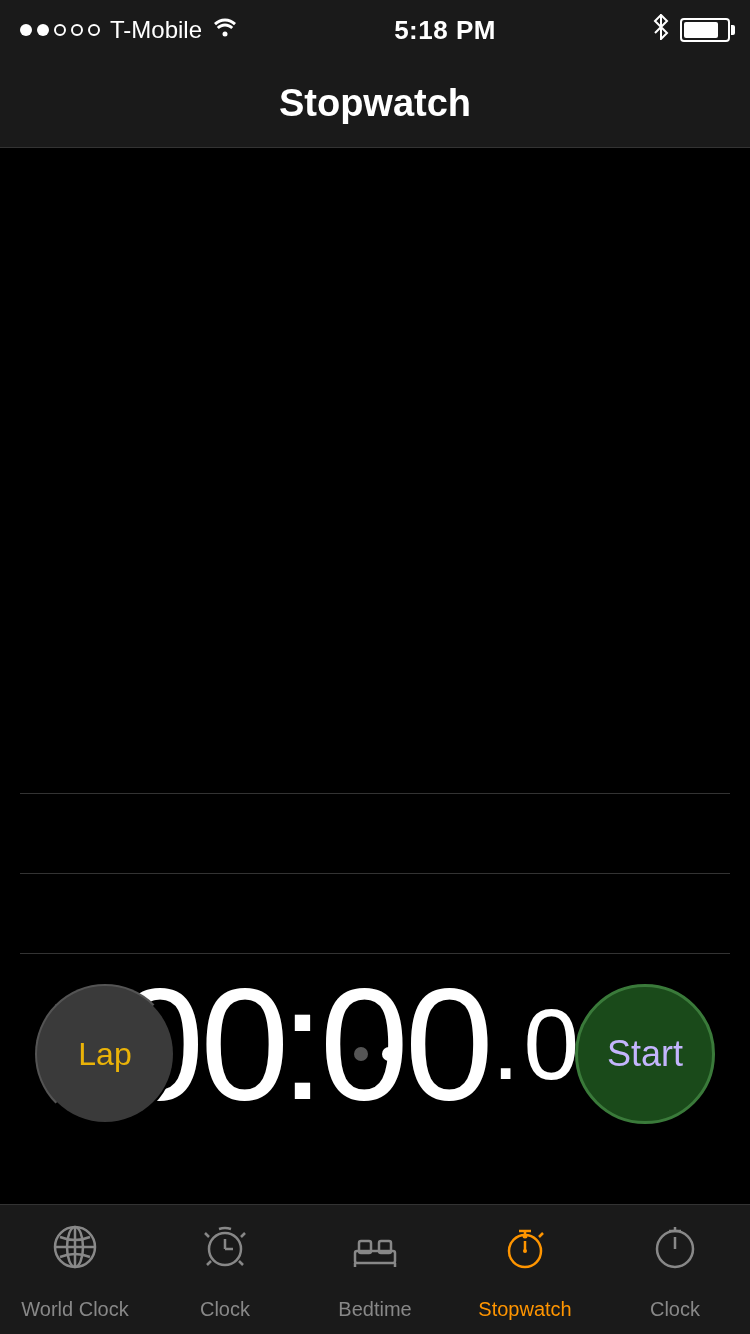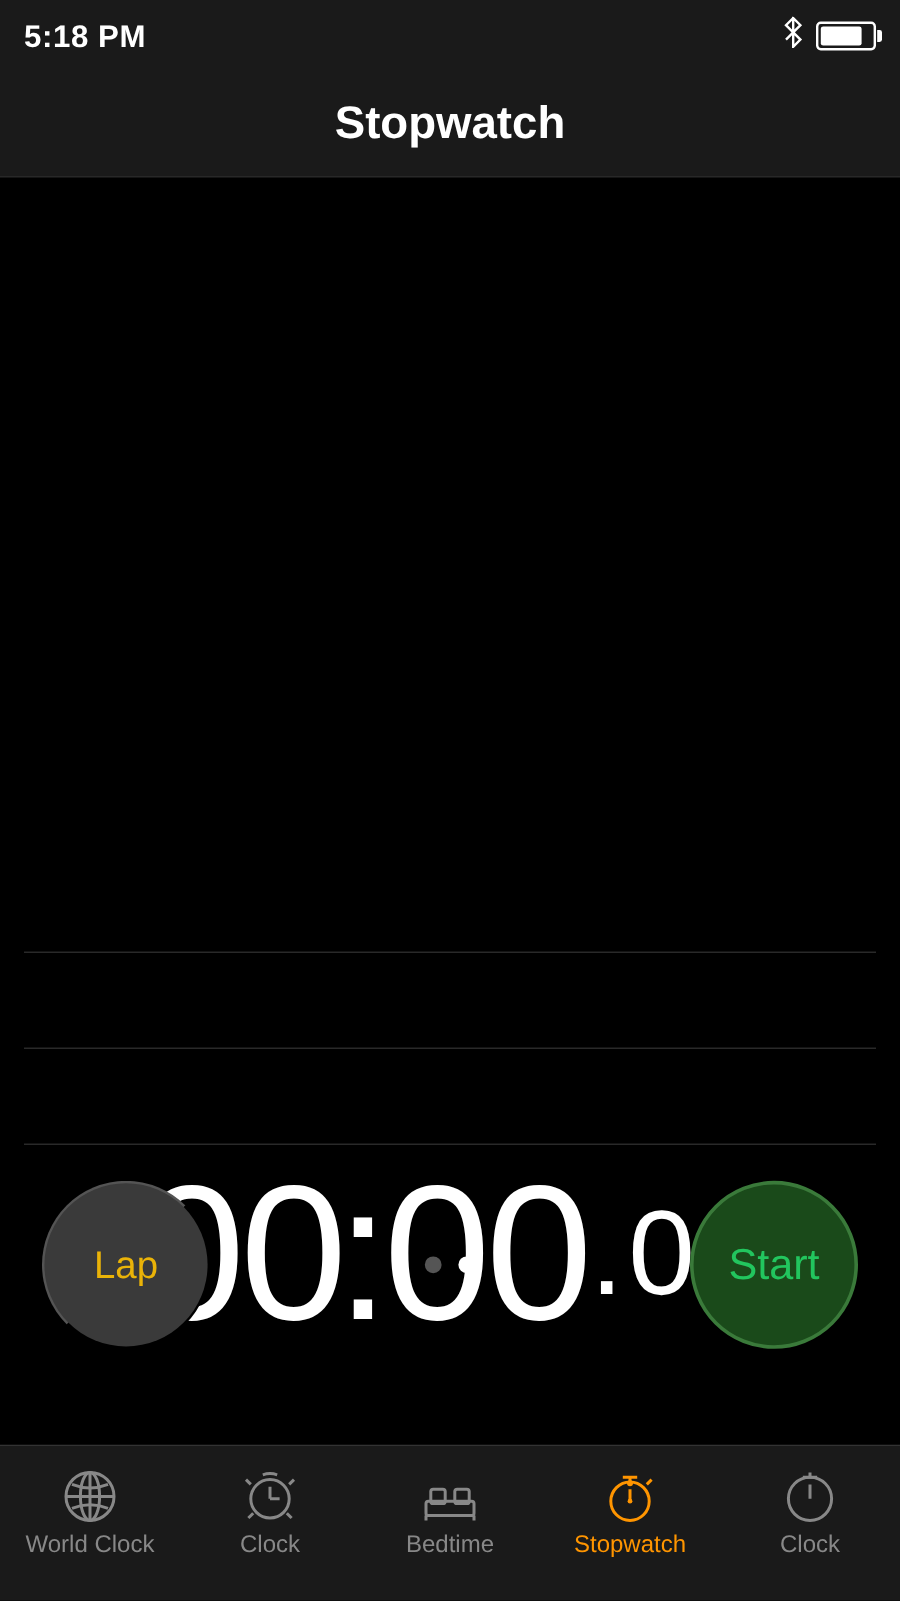--- a/index.html
+++ b/index.html
@@ -186,21 +186,21 @@
       cursor: pointer;
     }
 
     .btn-lap {
       background: #3a3a3a;
       color: #eab308;
     }
 
     .btn-start {
       background: #1a4a1a;
-      color: #22c55e;
+      color: #c4b5fd;
       border: 3px solid #3a7a3a;
       font-size: 36px;
     }
 
     
     .page-indicators {
       display: flex;
       gap: 14px;
       align-items: center;
     }
@@ -248,21 +248,21 @@
       display: flex;
       align-items: flex-start;
       justify-content: space-around;
       padding-top: 16px;
     }
 
     .tab-item {
       display: flex;
       flex-direction: column;
       align-items: center;
-      gap: 3px;
+      gap: 25px;
       cursor: pointer;
       width: 140px;
     }
 
     .tab-icon {
       width: 52px;
       height: 52px;
       display: flex;
       align-items: center;
       justify-content: center;
@@ -283,20 +283,37 @@
     }
 
     .tab-icon.active-icon svg {
       
     }
   </style>
 </head>
 <body>
 
 <div class="status-bar">
+  <div class="status-left">
+    <div class="signal-dots">
+      <div class="dot filled"></div>
+      <div class="dot filled"></div>
+      <div class="dot empty"></div>
+      <div class="dot empty"></div>
+      <div class="dot empty"></div>
+    </div>
+    <span class="carrier-name">T-Mobile</span>
+    <span class="wifi-icon">
+      <svg width="26" height="22" viewBox="0 0 26 22" fill="white">
+        <path d="M13 5.5C16.5 5.5 19.7 6.9 22 9.2L24 7.1C21.1 4.2 17.3 2.5 13 2.5C8.7 2.5 4.9 4.2 2 7.1L4 9.2C6.3 6.9 9.5 5.5 13 5.5Z"></path>
+        <path d="M13 10.5C15.4 10.5 17.6 11.5 19.2 13.1L21.2 11C19 8.8 16.1 7.5 13 7.5C9.9 7.5 7 8.8 4.8 11L6.8 13.1C8.4 11.5 10.6 10.5 13 10.5Z"></path>
+        <circle cx="13" cy="18" r="2.5"></circle>
+      </svg>
+    </span>
+  </div>
   <div class="status-center">5:18 PM</div>
   <div class="status-right">
     <span class="bluetooth-icon">
       <svg width="18" height="26" viewBox="0 0 18 26" fill="white">
         <path d="M9 1L15 7L9 13V1ZM9 13L15 19L9 25V13ZM9 1L3 7L9 13M9 13L3 19" stroke="white" stroke-width="2" fill="none"></path>
       </svg>
     </span>
     <div class="battery">
       <div class="battery-fill"></div>
     </div>

